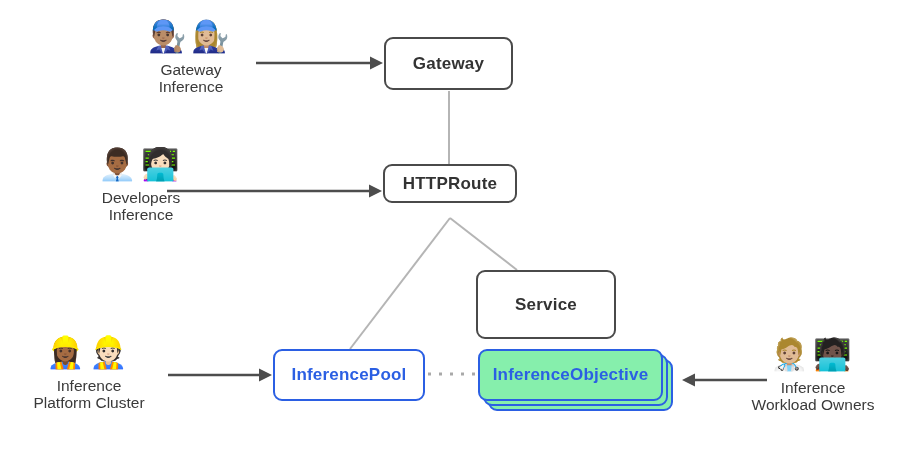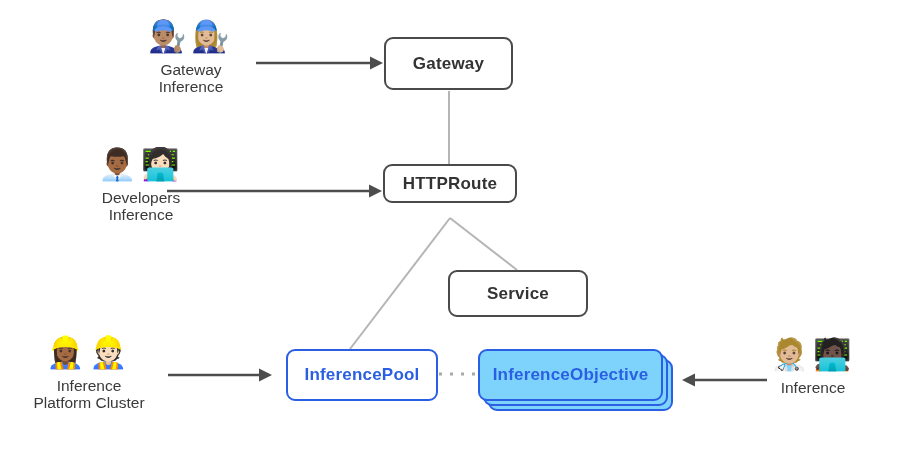--- a/index.html
+++ b/index.html
@@ -38,30 +38,30 @@
     font-size: 17px;
     color: var(--box-text);
     letter-spacing: 0.2px;
   }
   .node.blue {
     border-color: var(--blue);
     color: var(--blue);
   }
   .node-gateway   { left: 384px; top: 37px;  width: 129px; height: 53px; }
   .node-httproute { left: 383px; top: 164px; width: 134px; height: 39px; }
-  .node-service   { left: 448px; top: 270px; width: 140px; height: 47px; }
-  .node-pool      { left: 286px; top: 349px; width: 152px; height: 52px; }
+  .node-service   { left: 476px; top: 270px; width: 140px; height: 69px; }
+  .node-pool      { left: 273px; top: 349px; width: 152px; height: 52px; }
   .stack {
     position: absolute;
     left: 478px; top: 349px; width: 195px; height: 62px;
   }
   .stack .layer {
     position: absolute;
     width: 185px; height: 52px;
-    background: #7dd3fc;
+    background: #86efac;
     border: 2.5px solid var(--blue);
     border-radius: 9px;
   }
   .stack .layer.l3 { left: 10px; top: 10px; }
   .stack .layer.l2 { left: 5px;  top: 5px;  }
   .stack .layer.front {
     left: 0; top: 0;
     display: flex; align-items: center; justify-content: center;
     font-weight: bold; font-size: 17px; color: var(--blue);
     letter-spacing: 0.2px;
@@ -169,16 +169,17 @@
     <div class="label">
       <div>Inference</div>
       <div>Platform Cluster</div>
     </div>
   </div>
 
   <div class="actor actor-workload-owners">
     <div class="emoji">🧑🏼‍⚕️🧑🏿‍💻</div>
     <div class="label">
       <div>Inference</div>
+      <div>Workload Owners</div>
     </div>
   </div>
 
 </div>
 
 </body></html>

